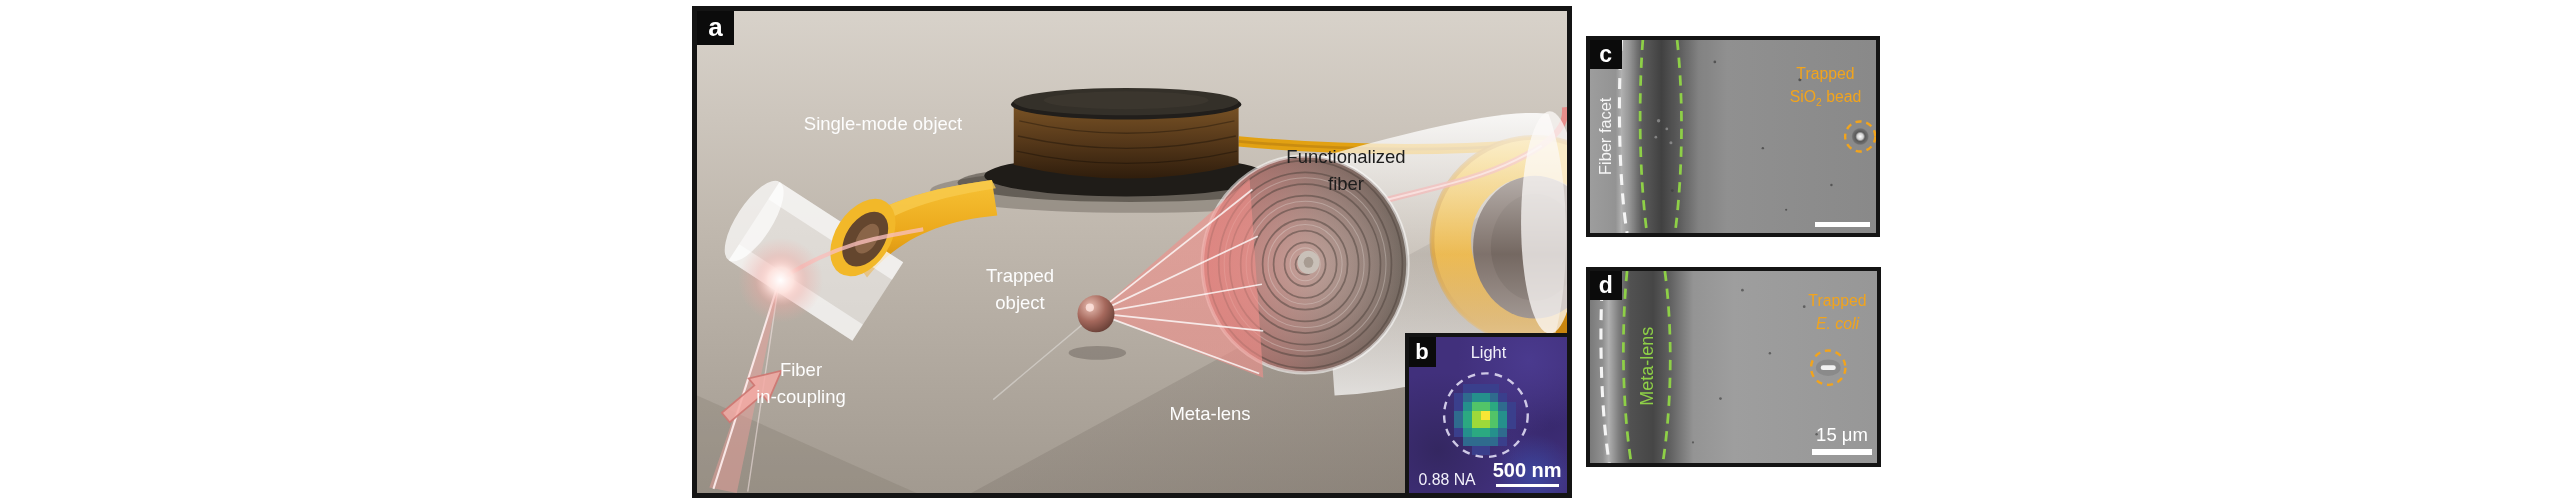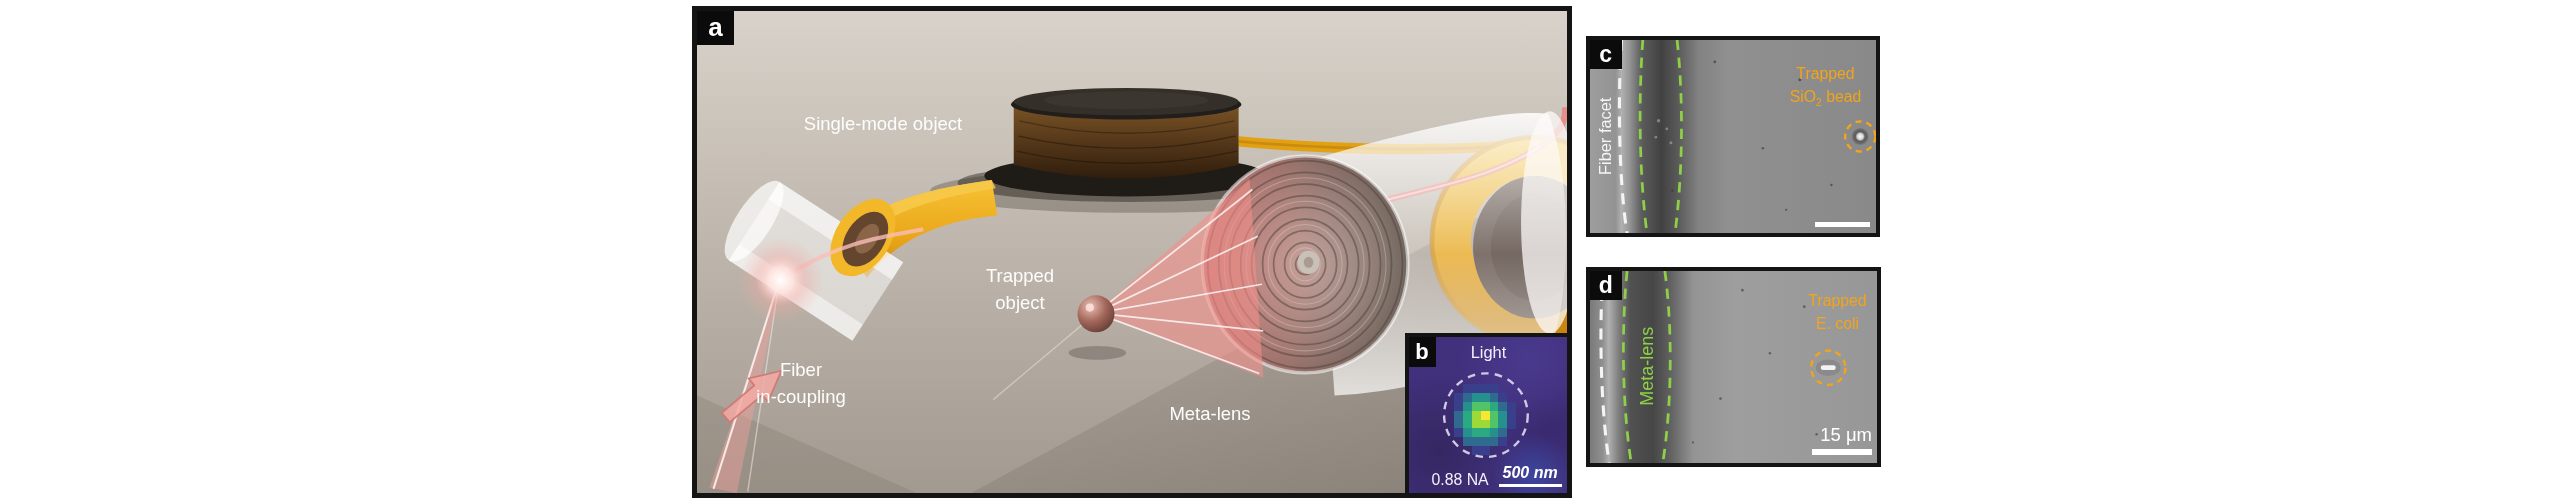--- a/index.html
+++ b/index.html
@@ -24,42 +24,42 @@
              radial-gradient(circle at 78% 88%, rgba(56,88,185,.55) 0%, rgba(56,88,185,0) 22%),
              radial-gradient(circle at 75% 15%, #4a3a8e 0%, rgba(74,58,142,0) 40%),
              radial-gradient(circle at 18% 72%, #342761 0%, rgba(52,39,97,0) 45%),
              radial-gradient(circle at 88% 55%, #38296e 0%, rgba(56,41,110,0) 35%),
              #41307c;}
   #panel-b .tag{width:27px;height:30px;font-size:22px;}
   #focus-title{position:absolute;top:5.5px;left:0;width:100%;text-align:center;
                color:#f2f0fa;font-size:16.4px;z-index:5;}
   #spot-grid{position:absolute;left:36px;top:38px;width:80px;height:80px;}
   #inset-overlay{position:absolute;left:0;top:0;width:160px;height:157px;z-index:6;}
-  #na-label{position:absolute;left:23px;bottom:5.5px;color:#f2f0fa;font-size:15.8px;z-index:7;text-align:center;}
+  #na-label{position:absolute;left:10px;bottom:5.5px;color:#f2f0fa;font-size:15.8px;z-index:7;text-align:center;}
   #scale-b{position:absolute;right:6.9px;bottom:4.1px;text-align:center;z-index:7;}
-  #scale-b .txt{color:#fff;font-size:16px;font-weight:bold;display:block;font-style:italic;}
+  #scale-b .txt{color:#fff;font-size:20px;font-weight:bold;display:block;}
   #scale-b .bar{display:block;width:63px;height:3.4px;background:#fff;margin:1.4px auto 2.7px auto;}
   
   #panel-c{left:1586px;top:36px;width:294px;height:201px;border:4.1px solid #141414;}
   #panel-d{left:1586px;top:267px;width:295px;height:200px;border:4.1px solid #141414;}
   #panel-c .tag,#panel-d .tag{width:31.5px;height:29px;font-size:23px;}
   .micro-svg{position:absolute;left:0;top:0;width:100%;height:100%;}
   .vlabel{position:absolute;display:flex;align-items:center;justify-content:center;
           white-space:nowrap;z-index:15;}
   #fiber-facet-label{left:-40px;top:86px;width:110px;height:20.6px;color:#f5f5f5;
           font-size:16.4px;transform:rotate(-90deg);}
   #metalens-label{left:6.2px;top:85px;width:103px;height:20.6px;color:#8ed047;
           font-size:18px;transform:rotate(-90deg);}
   .caption{position:absolute;text-align:center;line-height:23px;font-size:15.8px;
            color:#f2a41c;z-index:15;}
   #caption-c{left:160px;top:22px;width:151px;}
   #caption-d{left:172px;top:18px;width:151px;}
   .caption sub{font-size:10.3px;}
-  .italic{}
-  #scale-d{position:absolute;left:222px;top:153px;width:60px;text-align:right;z-index:15;}
+  .italic{font-style:italic;}
+  #scale-d{position:absolute;left:222px;top:153px;width:60px;text-align:center;z-index:15;}
   #scale-d .txt{color:#fff;font-size:18.5px;display:block;}
   #scale-d .bar{display:block;width:60px;height:5.5px;background:#fff;margin-top:3.4px;}
   #scalebar-c{position:absolute;left:225px;top:182px;width:55px;height:4.8px;background:#fff;z-index:15;}
 </style>
 </head>
 <body>
 
 <section id="panel-a" class="panel">
   <div class="inner">
     <svg id="scene" viewBox="0 0 1269 702" preserveAspectRatio="none">
@@ -213,20 +213,24 @@
       </g>
       <path d="M582,440 L432,566" stroke="rgba(255,255,255,0.35)" stroke-width="2"></path>
 
       <ellipse cx="584" cy="498" rx="42" ry="10" fill="rgba(40,32,28,0.25)"></ellipse>
       <circle cx="582" cy="441" r="27" fill="url(#sphereG)"></circle>
       <circle cx="573" cy="432" r="6" fill="rgba(255,230,225,0.8)"></circle>
     </svg>
 
     <div class="tag">a</div>
     <div class="alabel" style="left:186px;top:99px">Single-mode object</div>
+    <div class="alabel dark" style="left:649px;top:132px">
+      <span>Functionalized</span>
+      <span>fiber</span>
+    </div>
     <div class="alabel" style="left:323px;top:251px">
       <span>Trapped</span>
       <span>object</span>
     </div>
     <div class="alabel" style="left:104px;top:345px">
       <span>Fiber</span>
       <span>in-coupling</span>
     </div>
     <div class="alabel" style="left:513px;top:389px">Meta-lens</div>
 

